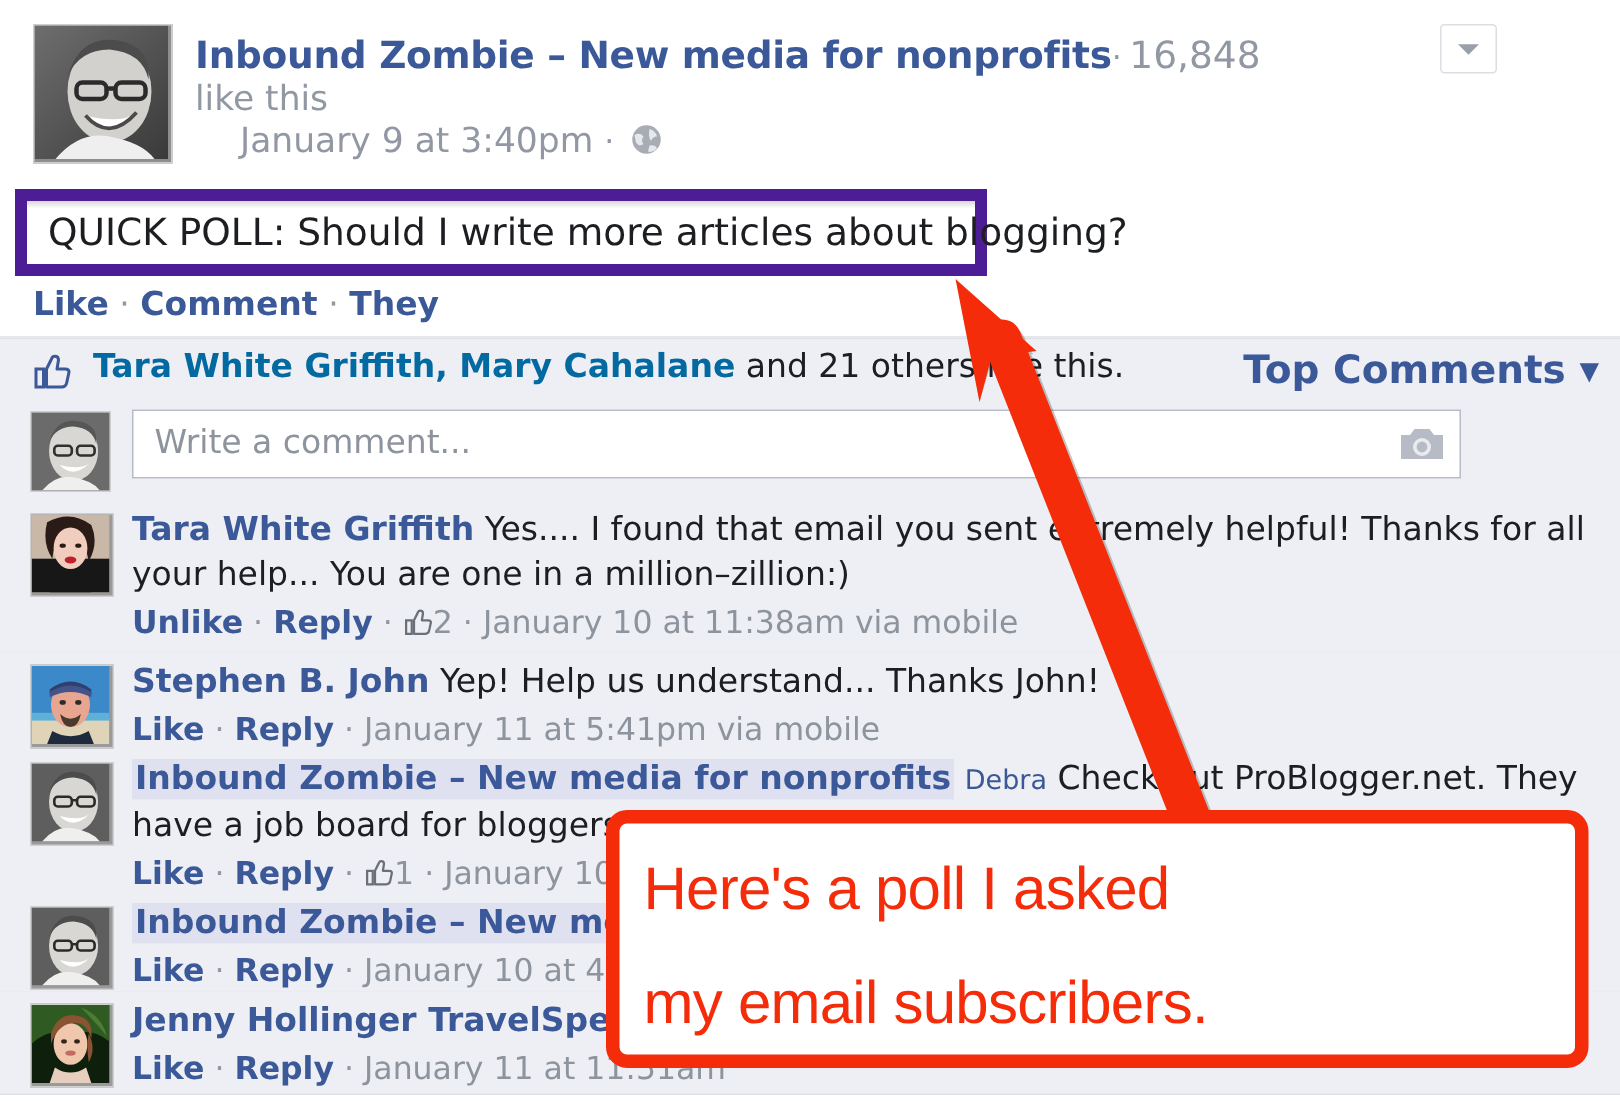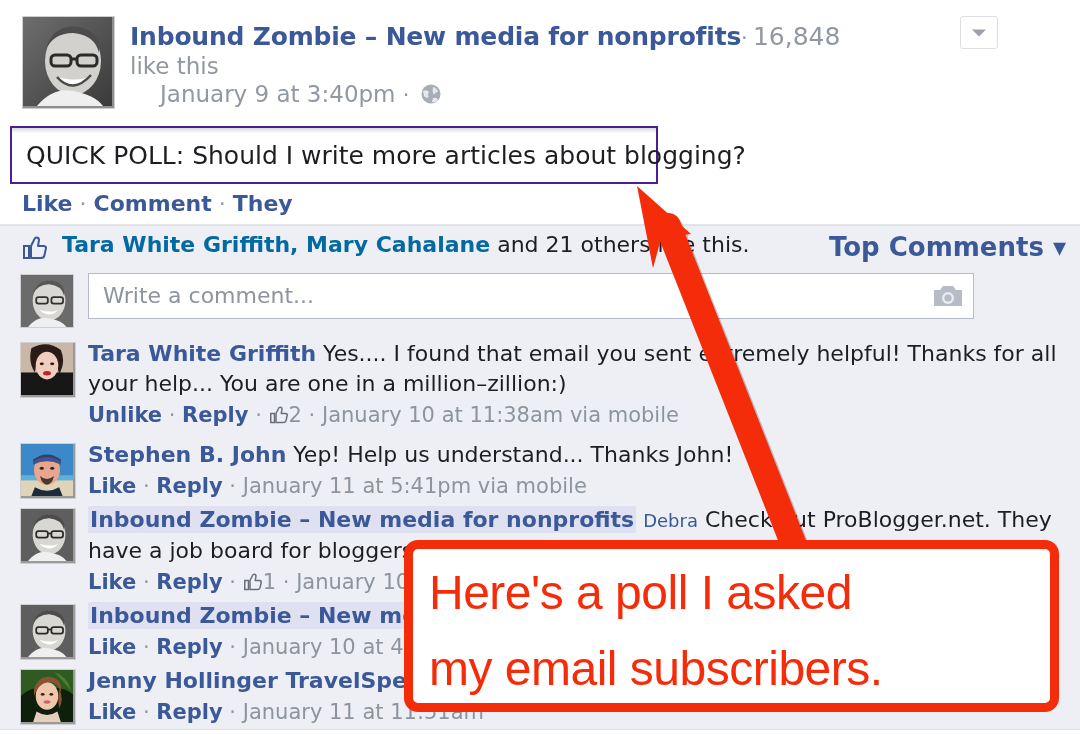--- a/index.html
+++ b/index.html
@@ -87,21 +87,21 @@
     border-left: 7px solid transparent;
     border-right: 7px solid transparent;
     border-top: 7px solid #9aa0ab;
   }
 
   
   .post-body-wrap {
     position: absolute;
     left: 10px; top: 126px;
     width: 648px; height: 58px;
-    border: 2px solid #4c1d95;
+    border: 8px solid #4c1d95;
     box-sizing: border-box;
     background: #ffffff;
   }
   .post-body-wrap::before {
     content: "";
     position: absolute;
     left: 0; top: 0; right: 0; height: 5px;
     background: linear-gradient(to bottom, #d8d8d8, #ffffff);
   }
   .post-text {
@@ -259,21 +259,21 @@
     left: 404px; top: 540px;
     width: 655px; height: 172px;
     border: 9px solid #f42c0a;
     border-radius: 14px;
     background: #ffffff;
     box-sizing: border-box;
   }
   .callout-line {
     font-family: "Liberation Sans", sans-serif;
     color: #f42c0a;
-    font-size: 48px;
+    font-size: 40px;
     line-height: 76px;
     text-align: left;
     padding-left: 16px;
     letter-spacing: -0.5px;
   }
   .callout-inner { padding-top: 6px; }
 </style>
 </head>
 <body>
 

